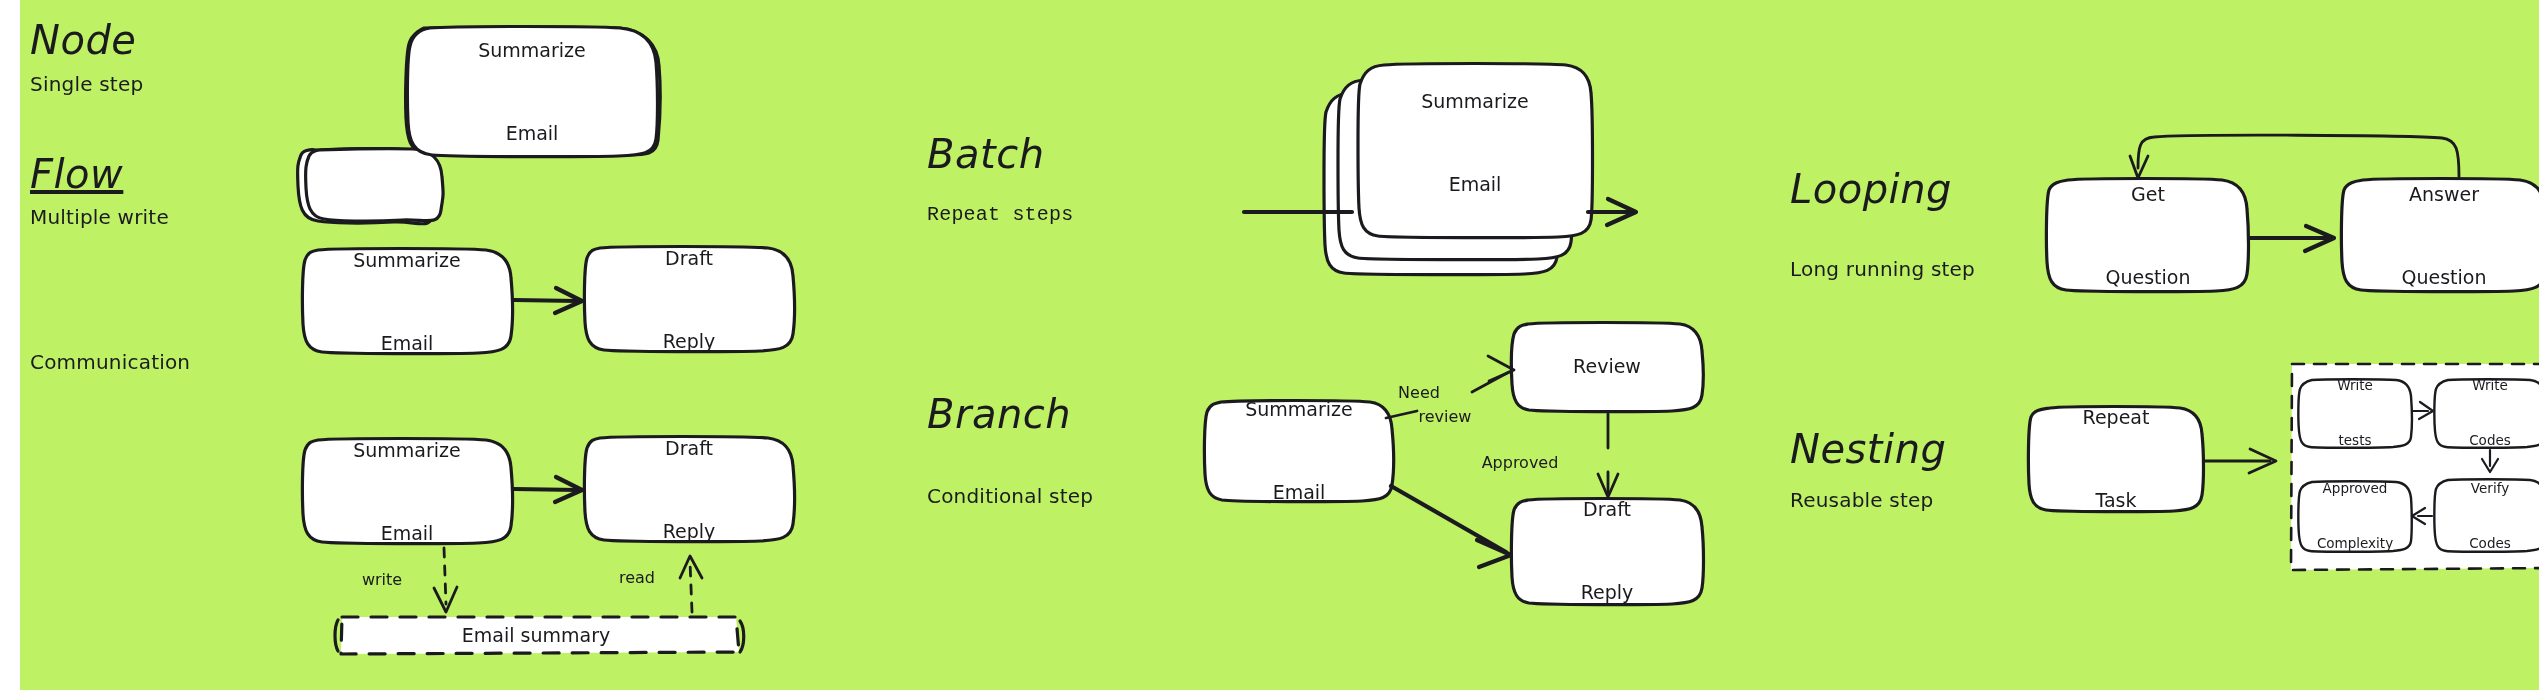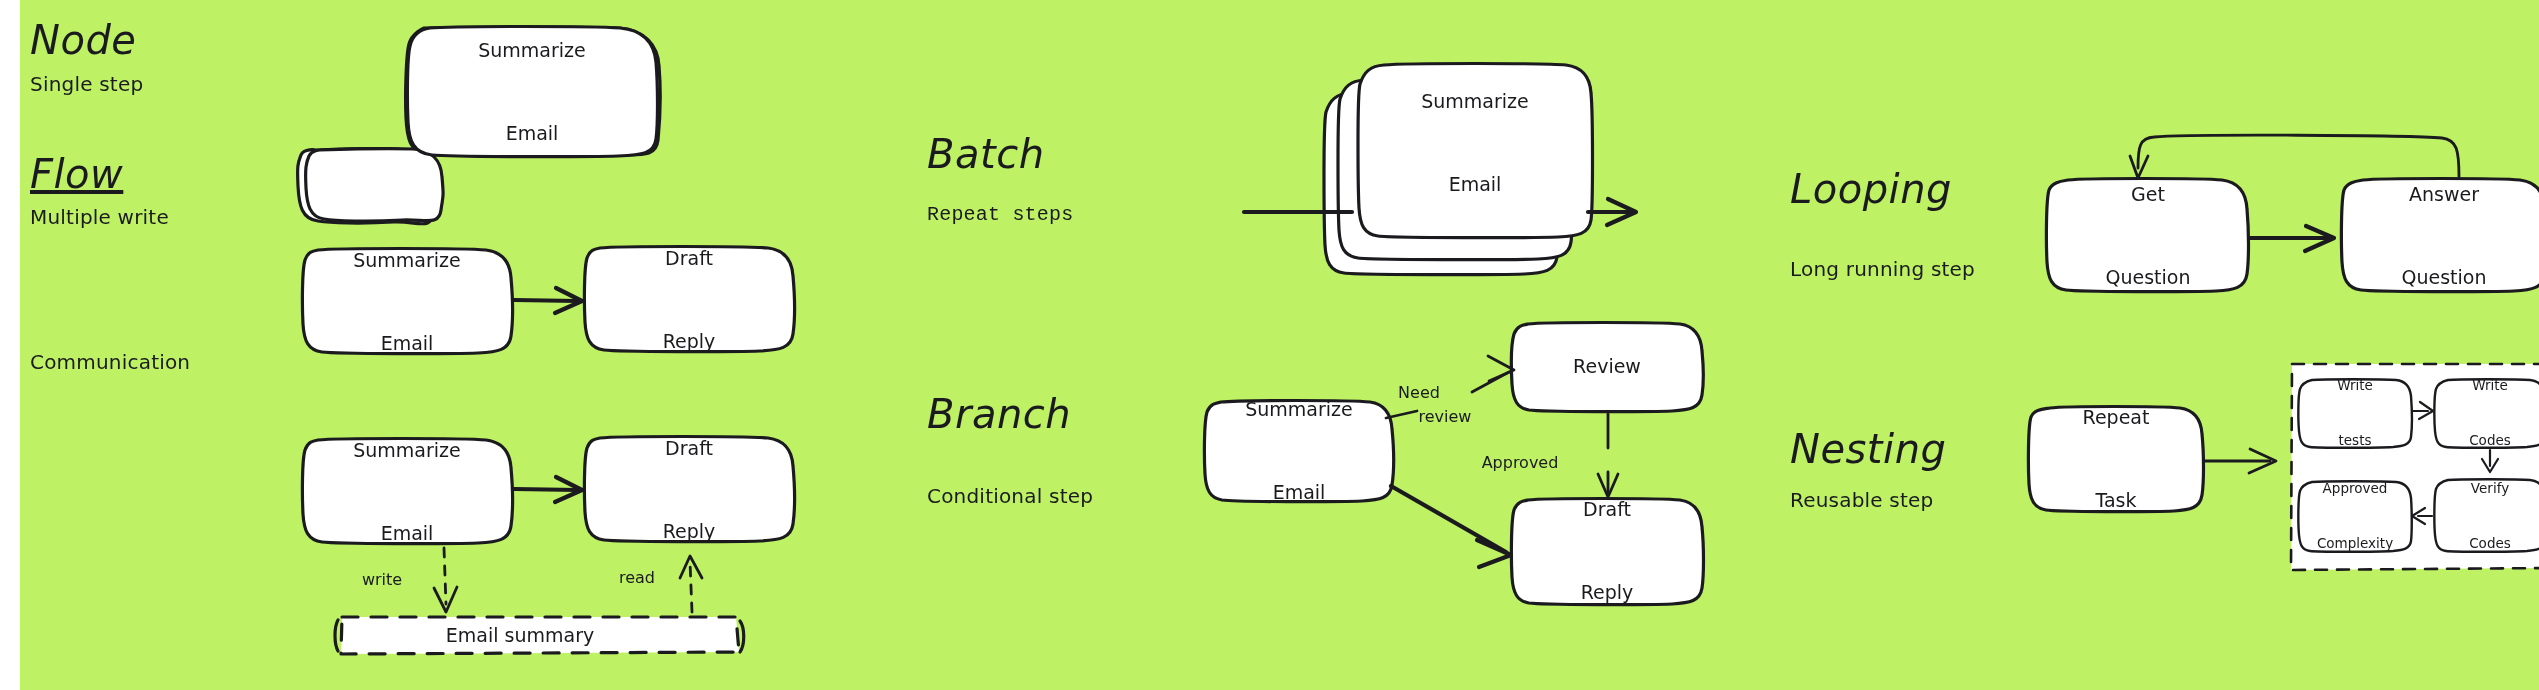--- a/index.html
+++ b/index.html
@@ -348,21 +348,21 @@
 
   <div class="t subtitle" style="left:10px; top:350px;">Communication</div>
   <div class="t nodelabel centered" style="left:387px; top:492px;">
     <div>Summarize</div>
     <div>Email</div>
   </div>
   <div class="t nodelabel centered" style="left:669px; top:490px;">
     <div>Draft</div>
     <div>Reply</div>
   </div>
-  <div class="t nodelabel centered" style="left:500px; top:636px;">Email summary</div>
+  <div class="t nodelabel centered" style="left:516px; top:636px;">Email summary</div>
   <div class="t edgelabel centered" style="left:362px; top:580px;">write</div>
   <div class="t edgelabel centered" style="left:617px; top:578px;">read</div>
 
   <div class="t heading" style="left:907px; top:130px;">Batch</div>
   <div class="t subtitle" style="left:907px; top:203px;font-family:Liberation Mono, monospace;">Repeat steps</div>
   <div class="t nodelabel centered" style="left:1455px; top:143px;">
     <div>Summarize</div>
     <div>Email</div>
   </div>
 

